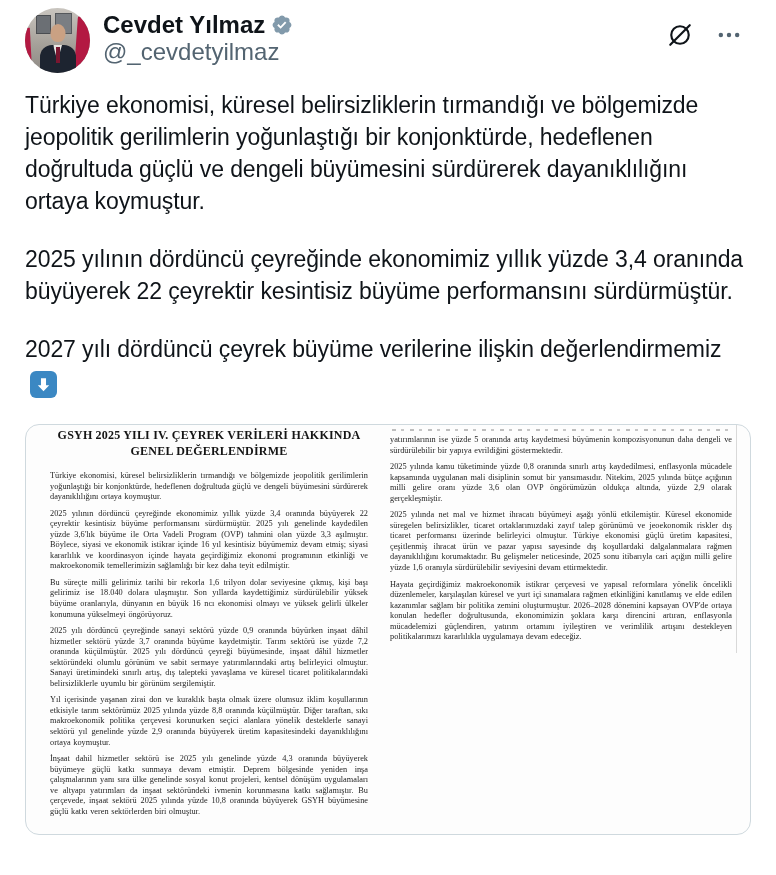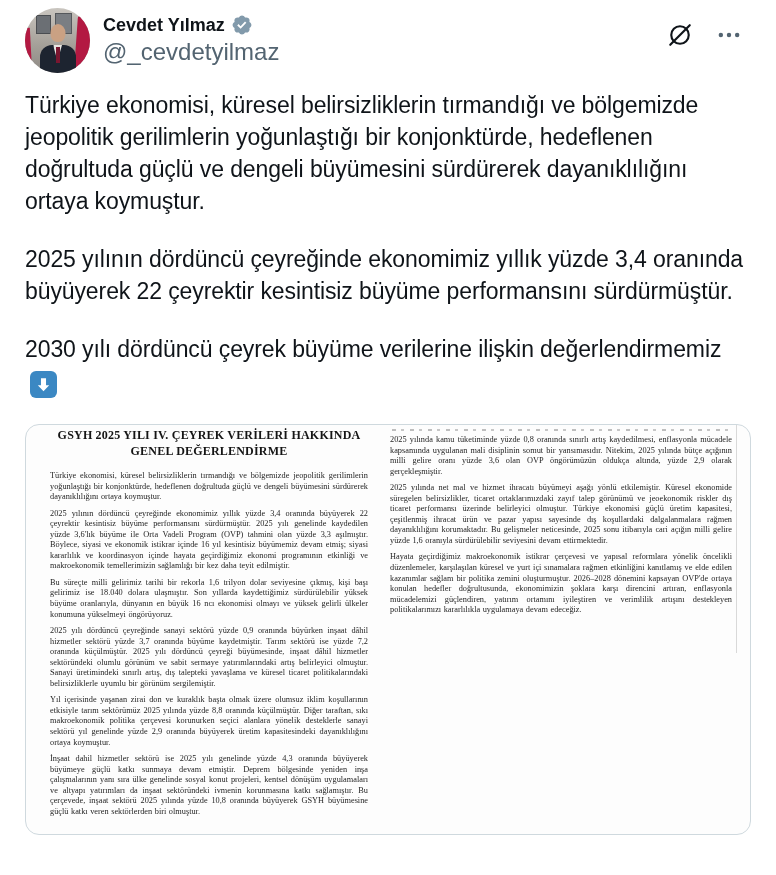--- a/index.html
+++ b/index.html
@@ -16,21 +16,21 @@
   .av-frame1{position:absolute;left:11px;top:7px;width:13px;height:17px;background:#6b6f74;border:1px solid #4a4d51;}
   .av-frame2{position:absolute;left:30px;top:5px;width:15px;height:19px;background:#7a7e83;border:1px solid #55585c;}
   .av-flag-r{position:absolute;right:-3px;top:8px;width:17px;height:56px;background:#b31942;border-radius:3px;transform:rotate(4deg);}
   .av-flag-l{position:absolute;left:-4px;top:20px;width:10px;height:45px;background:#b31942;transform:rotate(-3deg);}
   .av-head{position:absolute;left:50%;top:16px;transform:translateX(-50%);width:15px;height:18px;background:#caa183;border-radius:50% 50% 45% 45%;}
   .av-body{position:absolute;left:50%;bottom:-3px;transform:translateX(-50%);width:36px;height:31px;background:#1d2430;border-radius:12px 12px 0 0;}
   .av-shirt{position:absolute;left:50%;bottom:12px;transform:translateX(-50%);width:9px;height:16px;background:#e8e6e2;clip-path:polygon(50% 100%,0 0,100% 0);}
   .av-tie{position:absolute;left:50%;bottom:10px;transform:translateX(-50%);width:4px;height:16px;background:#7a1630;}
 
   .header-text{margin-left:13px;padding-top:5px;flex:1;min-width:0;}
-  .name-row{display:flex;align-items:center;gap:6px;font-size:18px;font-weight:bold;color:#0f1419;line-height:24px;}
+  .name-row{display:flex;align-items:center;gap:6px;font-size:24px;font-weight:bold;color:#0f1419;line-height:24px;}
   .badge{display:inline-flex;width:22px;height:22px;}
   .handle{font-size:24px;color:#536471;margin-top:3px;line-height:23px;}
   .header-actions{display:flex;align-items:center;gap:16px;padding-top:10px;padding-right:6px;}
   .icon-btn{background:none;border:none;padding:2px;cursor:pointer;display:inline-flex;}
 
   
   .tweet-text{margin-top:16px;}
   .tweet-text p{font-size:23px;line-height:32px;letter-spacing:-0.1px;color:#0f1419;margin:0 0 26px 0;}
   .emoji-down{display:inline-flex;width:27px;height:27px;background:#3b88c3;border-radius:6px;
     align-items:center;justify-content:center;vertical-align:-5px;margin-left:5px;}
@@ -97,21 +97,21 @@
               <circle cx="19" cy="12" r="1.9"></circle>
           </svg>
         </span>
       </button>
     </div>
   </div>
 
   <div class="tweet-text">
     <p>Türkiye ekonomisi, küresel belirsizliklerin tırmandığı ve bölgemizde jeopolitik gerilimlerin yoğunlaştığı bir konjonktürde, hedeflenen doğrultuda güçlü ve dengeli büyümesini sürdürerek dayanıklılığını ortaya koymuştur.</p>
     <p>2025 yılının dördüncü çeyreğinde ekonomimiz yıllık yüzde 3,4 oranında büyüyerek 22 çeyrektir kesintisiz büyüme performansını sürdürmüştür.</p>
-    <p><span>2030 yılı dördüncü çeyrek büyüme verilerine ilişkin değerlendirmemiz</span><span class="emoji-down">
+    <p><span>2027 yılı dördüncü çeyrek büyüme verilerine ilişkin değerlendirmemiz</span><span class="emoji-down">
           <svg viewBox="0 0 24 24" width="19" height="19" aria-hidden="true">
             <path fill="#ffffff" d="M12 20.5 4.8 12.9h4V4h6.4v8.9h4z"></path>
           </svg>
         </span></p>
   </div>
 </div>
 
 <div class="attachment">
   <div class="page-edge"></div>
   <div class="doc">
@@ -123,19 +123,20 @@
       <p>2025 yılının dördüncü çeyreğinde ekonomimiz yıllık yüzde 3,4 oranında büyüyerek 22 çeyrektir kesintisiz büyüme performansını sürdürmüştür. 2025 yılı genelinde kaydedilen yüzde 3,6'lık büyüme ile Orta Vadeli Program (OVP) tahmini olan yüzde 3,3 aşılmıştır. Böylece, siyasi ve ekonomik istikrar içinde 16 yıl kesintisiz büyümemiz devam etmiş; siyasi kararlılık ve koordinasyon içinde hayata geçirdiğimiz ekonomi programının etkinliği ve makroekonomik temellerimizin sağlamlığı bir kez daha teyit edilmiştir.</p>
       <p>Bu süreçte milli gelirimiz tarihi bir rekorla 1,6 trilyon dolar seviyesine çıkmış, kişi başı gelirimiz ise 18.040 dolara ulaşmıştır. Son yıllarda kaydettiğimiz sürdürülebilir yüksek büyüme oranlarıyla, dünyanın en büyük 16 ncı ekonomisi olmayı ve yüksek gelirli ülkeler konumuna yükselmeyi öngörüyoruz.</p>
       <p>2025 yılı dördüncü çeyreğinde sanayi sektörü yüzde 0,9 oranında büyürken inşaat dâhil hizmetler sektörü yüzde 3,7 oranında büyüme kaydetmiştir. Tarım sektörü ise yüzde 7,2 oranında küçülmüştür. 2025 yılı dördüncü çeyreği büyümesinde, inşaat dâhil hizmetler sektöründeki olumlu görünüm ve sabit sermaye yatırımlarındaki artış belirleyici olmuştur. Sanayi üretimindeki sınırlı artış, dış talepteki yavaşlama ve küresel ticaret politikalarındaki belirsizliklerle uyumlu bir görünüm sergilemiştir.</p>
       <p>Yıl içerisinde yaşanan zirai don ve kuraklık başta olmak üzere olumsuz iklim koşullarının etkisiyle tarım sektörümüz 2025 yılında yüzde 8,8 oranında küçülmüştür. Diğer taraftan, sıkı makroekonomik politika çerçevesi korunurken seçici alanlara yönelik desteklerle sanayi sektörü yıl genelinde yüzde 2,9 oranında büyüyerek üretim kapasitesindeki dayanıklılığını ortaya koymuştur.</p>
       <p>İnşaat dahil hizmetler sektörü ise 2025 yılı genelinde yüzde 4,3 oranında büyüyerek büyümeye güçlü katkı sunmaya devam etmiştir. Deprem bölgesinde yeniden inşa çalışmalarının yanı sıra ülke genelinde sosyal konut projeleri, kentsel dönüşüm uygulamaları ve altyapı yatırımları da inşaat sektöründeki ivmenin korunmasına katkı sağlamıştır. Bu çerçevede, inşaat sektörü 2025 yılında yüzde 10,8 oranında büyüyerek GSYH büyümesine güçlü katkı veren sektörlerden biri olmuştur.</p>
 
     </div>
 
     <div class="doc-col-right">
       <div class="cut-line"></div>
+      <p>yatırımlarının ise yüzde 5 oranında artış kaydetmesi büyümenin kompozisyonunun daha dengeli ve sürdürülebilir bir yapıya evrildiğini göstermektedir.</p>
       <p>2025 yılında kamu tüketiminde yüzde 0,8 oranında sınırlı artış kaydedilmesi, enflasyonla mücadele kapsamında uygulanan mali disiplinin somut bir yansımasıdır. Nitekim, 2025 yılında bütçe açığının milli gelire oranı yüzde 3,6 olan OVP öngörümüzün oldukça altında, yüzde 2,9 olarak gerçekleşmiştir.</p>
       <p>2025 yılında net mal ve hizmet ihracatı büyümeyi aşağı yönlü etkilemiştir. Küresel ekonomide süregelen belirsizlikler, ticaret ortaklarımızdaki zayıf talep görünümü ve jeoekonomik riskler dış ticaret performansı üzerinde belirleyici olmuştur. Türkiye ekonomisi güçlü üretim kapasitesi, çeşitlenmiş ihracat ürün ve pazar yapısı sayesinde dış koşullardaki dalgalanmalara rağmen dayanıklılığını korumaktadır. Bu gelişmeler neticesinde, 2025 sonu itibarıyla cari açığın milli gelire yüzde 1,6 oranıyla sürdürülebilir seviyesini devam ettirmektedir.</p>
       <p>Hayata geçirdiğimiz makroekonomik istikrar çerçevesi ve yapısal reformlara yönelik öncelikli düzenlemeler, karşılaşılan küresel ve yurt içi sınamalara rağmen etkinliğini kanıtlamış ve elde edilen kazanımlar sağlam bir politika zemini oluşturmuştur. 2026–2028 dönemini kapsayan OVP'de ortaya konulan hedefler doğrultusunda, ekonomimizin şoklara karşı direncini artıran, enflasyonla mücadelemizi güçlendiren, yatırım ortamını iyileştiren ve verimlilik artışını destekleyen politikalarımızı kararlılıkla uygulamaya devam edeceğiz.</p>
     </div>
 
   </div>
 </div>
 
 </body></html>

